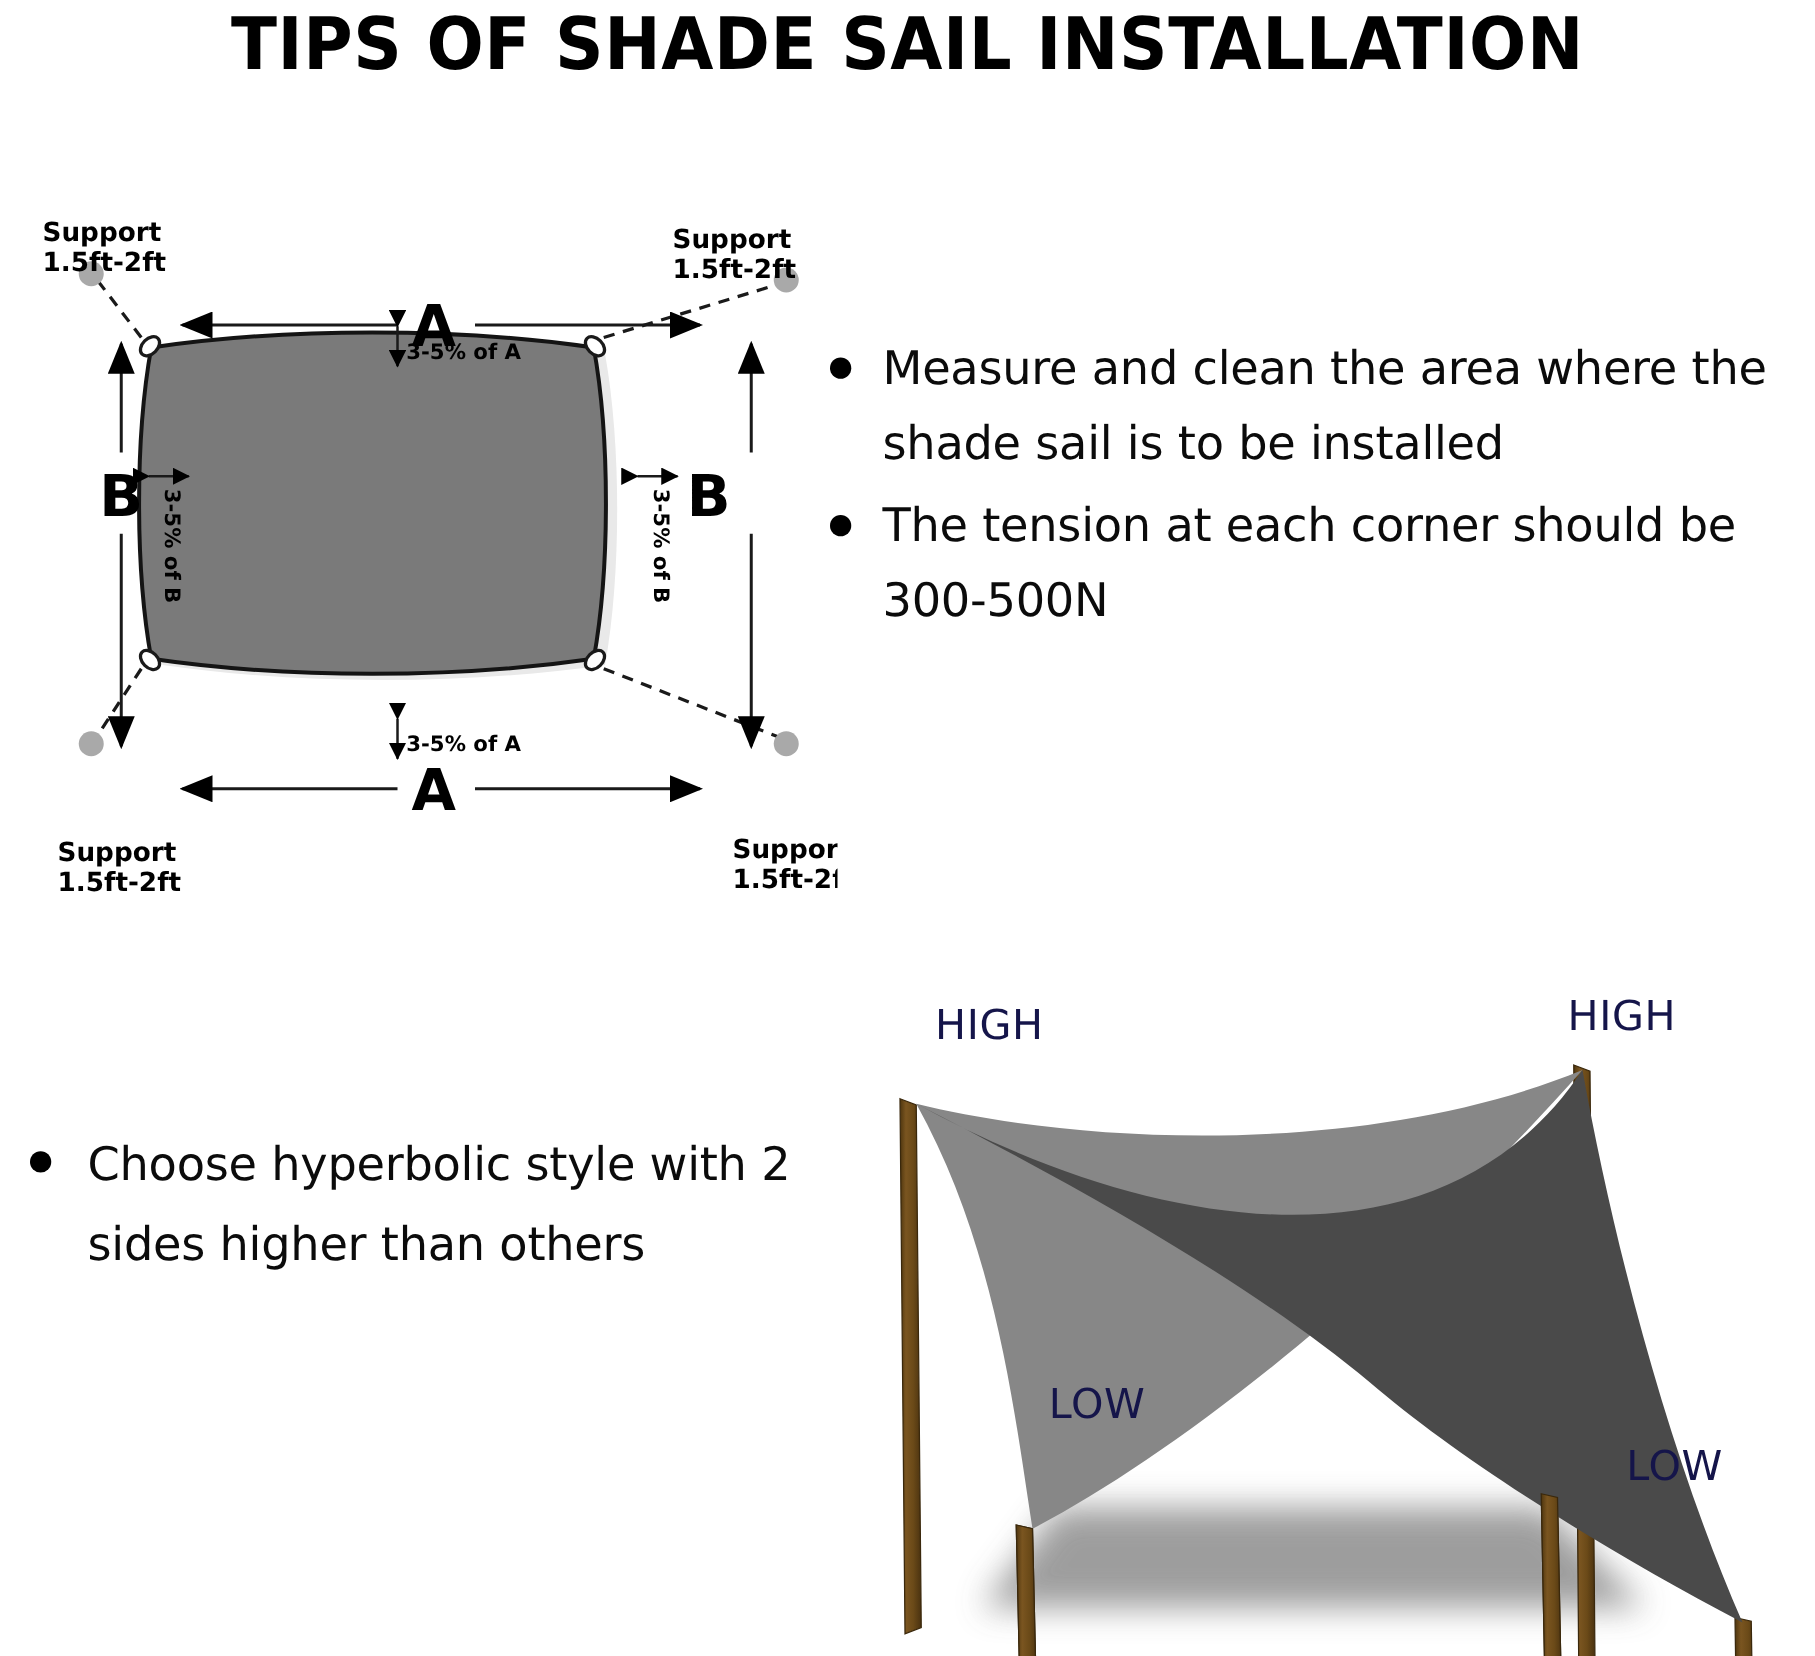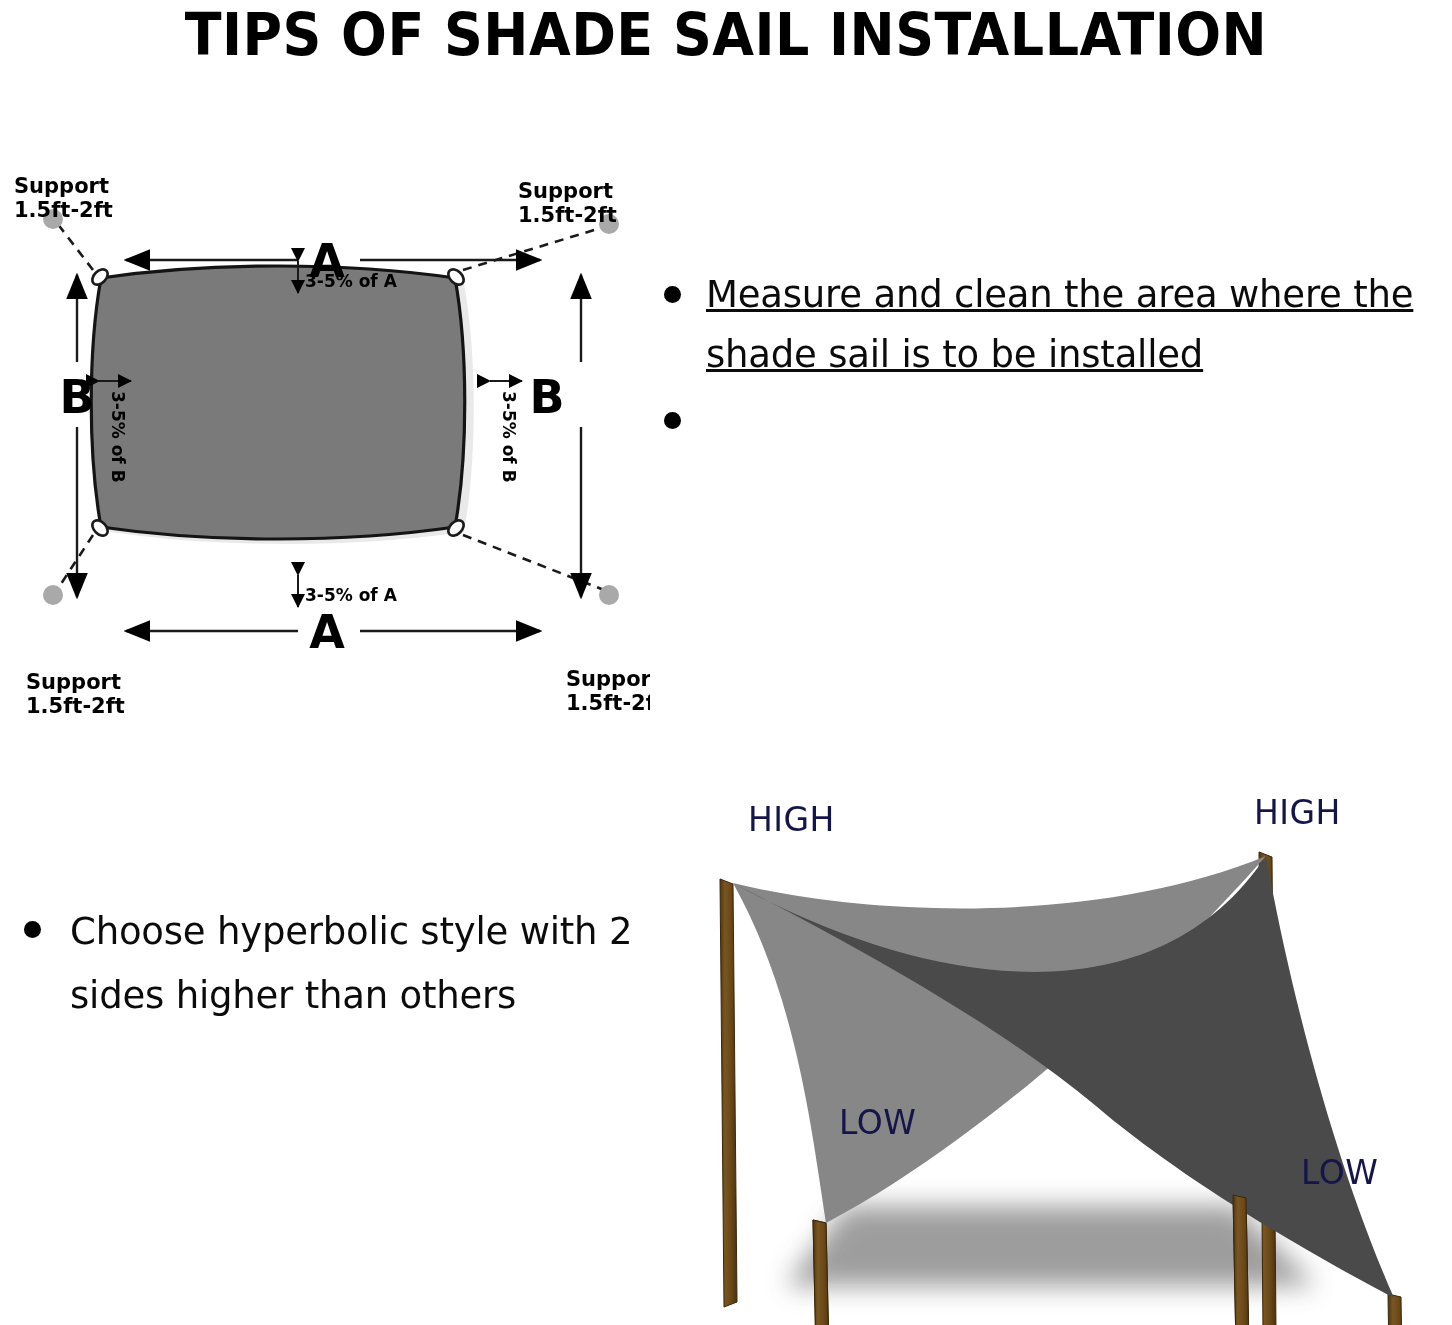--- a/index.html
+++ b/index.html
@@ -18,39 +18,38 @@
     font-weight:bold;
     font-size:58px;
     letter-spacing:0.5px;
     color:#000000;
     transform:scaleX(0.93);
     transform-origin:center center;
     white-space:nowrap;
   }
 
   
-  #rect-diagram{left:0px;top:165px;width:650px;height:565px;}
+  #rect-diagram{left:0px;top:165px;width:650px;height:565px;padding-left:20px;}
   #rect-diagram svg{display:block;}
 
   
   #tips-list{
     left:650px;top:265px;width:802px;
   }
   #tips-list ul{margin:0;padding:0;list-style:none;}
   #tips-list li{
     position:relative;
     padding-left:56px;
     margin-bottom:6px;
     font-size:37px;
     line-height:1.62;
     color:#0b0b0b;
     font-family:"DejaVu Sans","Liberation Sans",sans-serif;
     font-weight:400;
     letter-spacing:-0.2px;
-    text-decoration:underline;
   }
   #tips-list li .dot{
     position:absolute;left:14px;top:0.56em;
     width:17px;height:17px;border-radius:50%;background:#000;
   }
 
   
   #style-list{
     left:0px;top:900px;width:640px;padding-left:16px;
   }
@@ -173,20 +172,21 @@
 </div>
 
 <div class="abs" id="tips-list">
   <ul>
     <li>
       <span class="dot"></span>
       <span>Measure and clean the area where the shade sail is to be installed</span>
     </li>
     <li>
       <span class="dot"></span>
+      <span>The tension at each corner should be 300-500N</span>
     </li>
   </ul>
 </div>
 
 <div class="abs" id="style-list">
   <ul>
     <li>
       <span class="dot"></span>
       <span>Choose hyperbolic style with 2 sides higher than others</span>
     </li>

